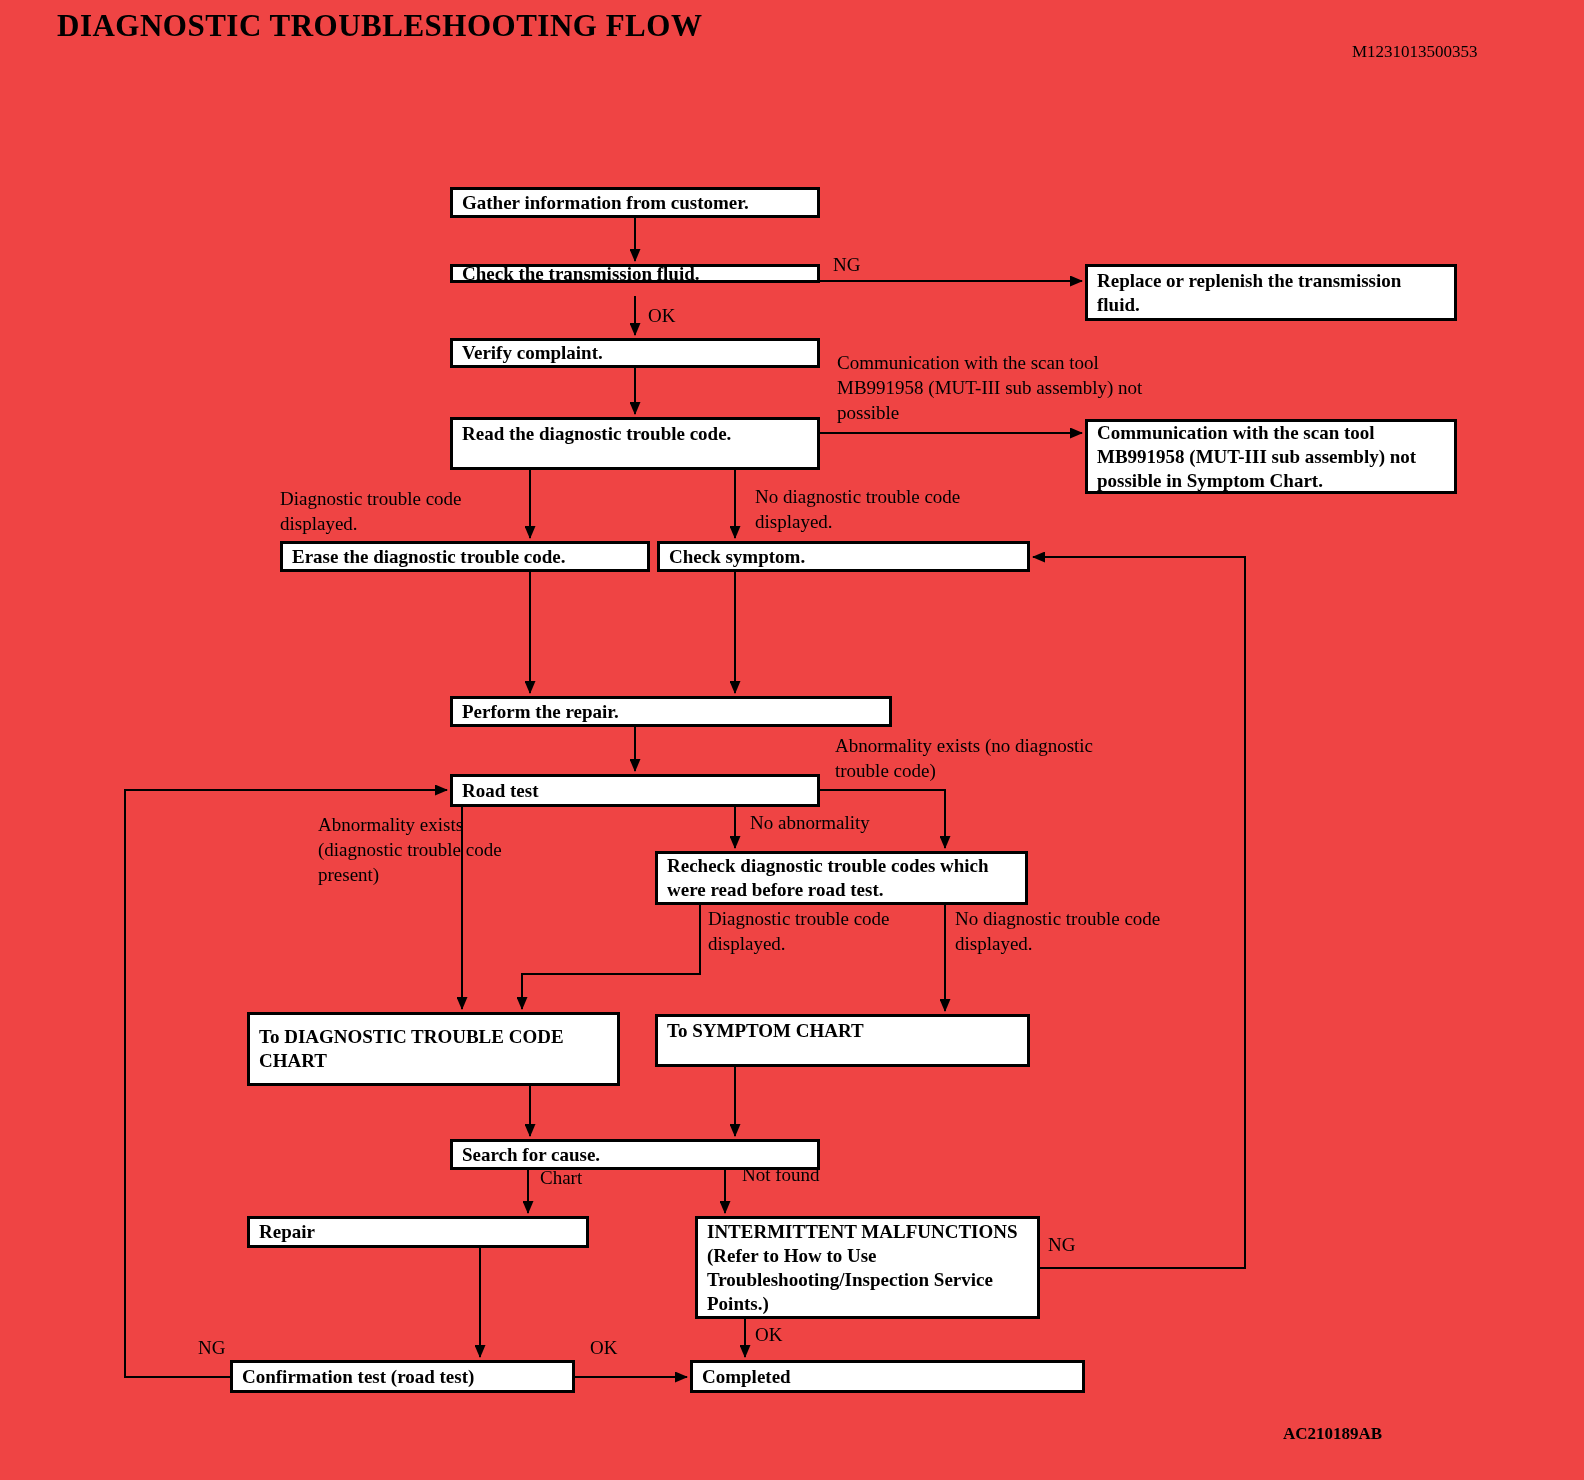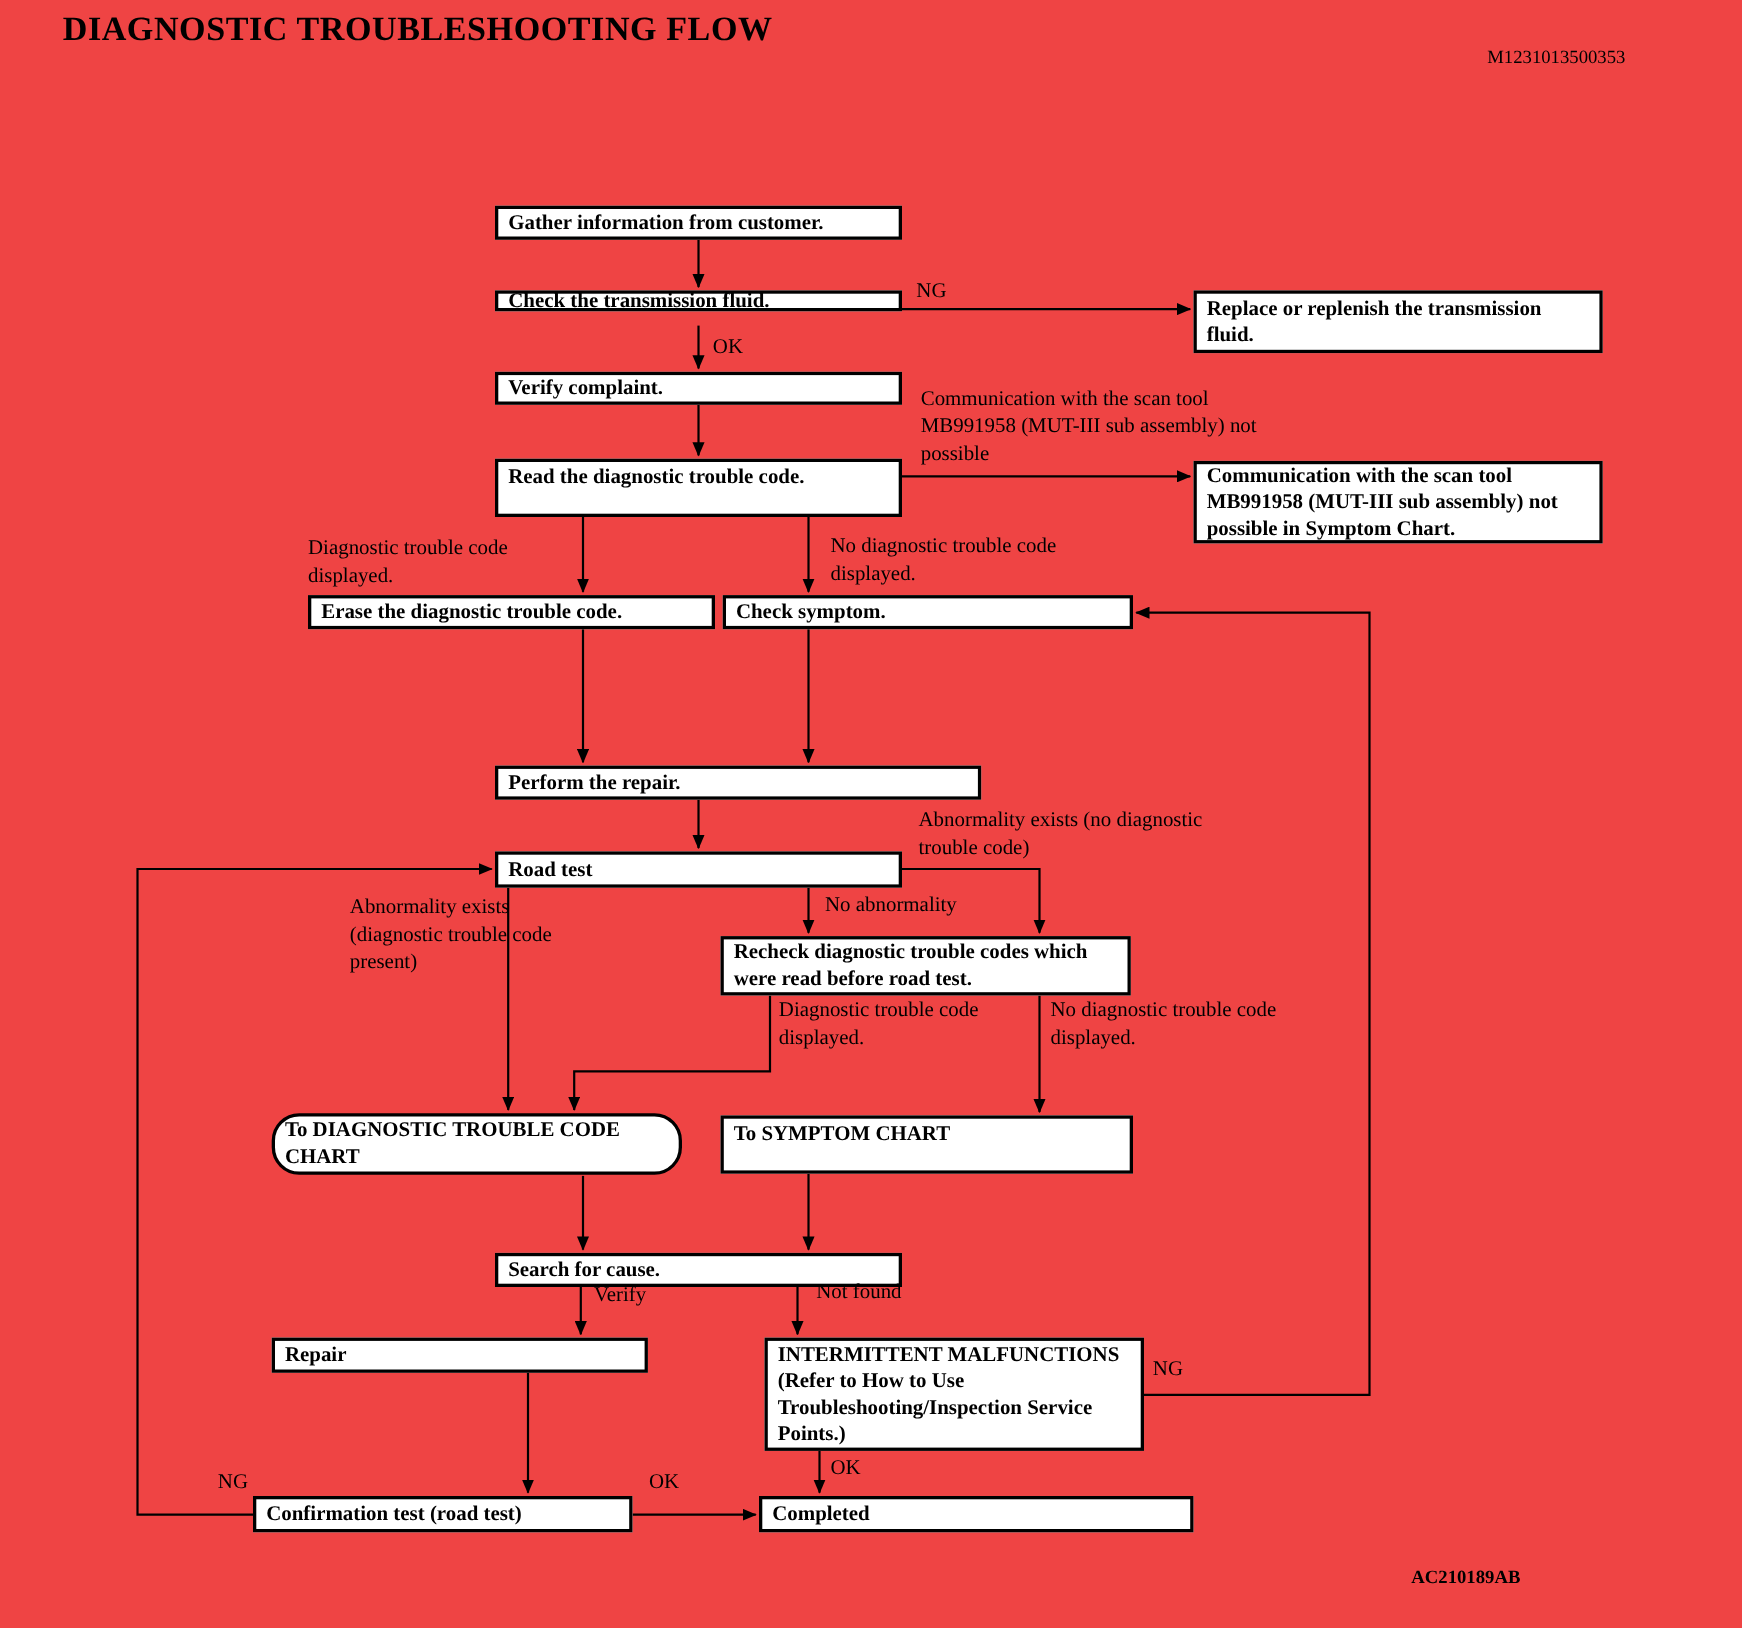--- a/index.html
+++ b/index.html
@@ -59,39 +59,39 @@
   <div class="node" style="left:450px;top:264px;width:370px;height:19px;">Check the  transmission fluid.</div>
   <div class="node" style="left:1085px;top:264px;width:372px;height:57px;">Replace or replenish the transmission fluid.</div>
   <div class="node" style="left:450px;top:338px;width:370px;height:30px;">Verify complaint.</div>
   <div class="node" style="left:450px;top:417px;width:370px;height:53px;align-items:flex-start;">Read the diagnostic trouble code.</div>
   <div class="node" style="left:1085px;top:419px;width:372px;height:75px;">Communication with the scan tool MB991958 (MUT-III sub assembly) not possible in Symptom Chart.</div>
   <div class="node" style="left:280px;top:541px;width:370px;height:31px;">Erase the diagnostic trouble code.</div>
   <div class="node" style="left:657px;top:541px;width:373px;height:31px;">Check symptom.</div>
   <div class="node" style="left:450px;top:696px;width:442px;height:31px;">Perform the repair.</div>
   <div class="node" style="left:450px;top:774px;width:370px;height:33px;">Road test</div>
   <div class="node" style="left:655px;top:851px;width:373px;height:54px;">Recheck diagnostic trouble codes which were read before road test.</div>
-  <div class="node" style="left:247px;top:1012px;width:373px;height:56px;border-radius:25px;">To DIAGNOSTIC TROUBLE CODE CHART</div>
+  <div class="node" style="left:247px;top:1012px;width:373px;height:74px;">To DIAGNOSTIC TROUBLE CODE CHART</div>
   <div class="node" style="left:655px;top:1014px;width:375px;height:53px;align-items:flex-start;">To SYMPTOM CHART</div>
   <div class="node" style="left:450px;top:1139px;width:370px;height:31px;">Search for cause.</div>
   <div class="node" style="left:247px;top:1216px;width:342px;height:32px;">Repair</div>
   <div class="node" style="left:695px;top:1216px;width:345px;height:103px;">INTERMITTENT MALFUNCTIONS (Refer to How to Use Troubleshooting/Inspection Service Points.)</div>
   <div class="node" style="left:230px;top:1360px;width:345px;height:33px;">Confirmation test (road test)</div>
   <div class="node" style="left:690px;top:1360px;width:395px;height:33px;">Completed</div>
 
   <div class="lbl" style="left:833px;top:252px;">NG</div>
   <div class="lbl" style="left:648px;top:303px;">OK</div>
   <div class="lbl" style="left:837px;top:350px;width:330px;">Communication with the scan tool MB991958 (MUT-III sub assembly) not possible</div>
   <div class="lbl" style="left:280px;top:486px;width:220px;">Diagnostic trouble code displayed.</div>
   <div class="lbl" style="left:755px;top:484px;width:260px;">No diagnostic trouble code displayed.</div>
   <div class="lbl" style="left:835px;top:733px;width:315px;">Abnormality exists (no diagnostic trouble code)</div>
   <div class="lbl" style="left:318px;top:812px;width:185px;">Abnormality exists (diagnostic trouble code present)</div>
   <div class="lbl" style="left:750px;top:810px;">No abnormality</div>
   <div class="lbl" style="left:708px;top:906px;width:225px;">Diagnostic trouble code displayed.</div>
   <div class="lbl" style="left:955px;top:906px;width:255px;">No diagnostic trouble code displayed.</div>
-  <div class="lbl" style="left:540px;top:1165px;">Verify</div>
+  <div class="lbl" style="left:540px;top:1165px;">Chart</div>
   <div class="lbl" style="left:742px;top:1162px;">Not found</div>
   <div class="lbl" style="left:1048px;top:1232px;">NG</div>
   <div class="lbl" style="left:755px;top:1322px;">OK</div>
   <div class="lbl" style="left:198px;top:1335px;">NG</div>
   <div class="lbl" style="left:590px;top:1335px;">OK</div>
 
   <div id="figure-code">AC210189AB</div>
 </div>
 
 </body></html>

